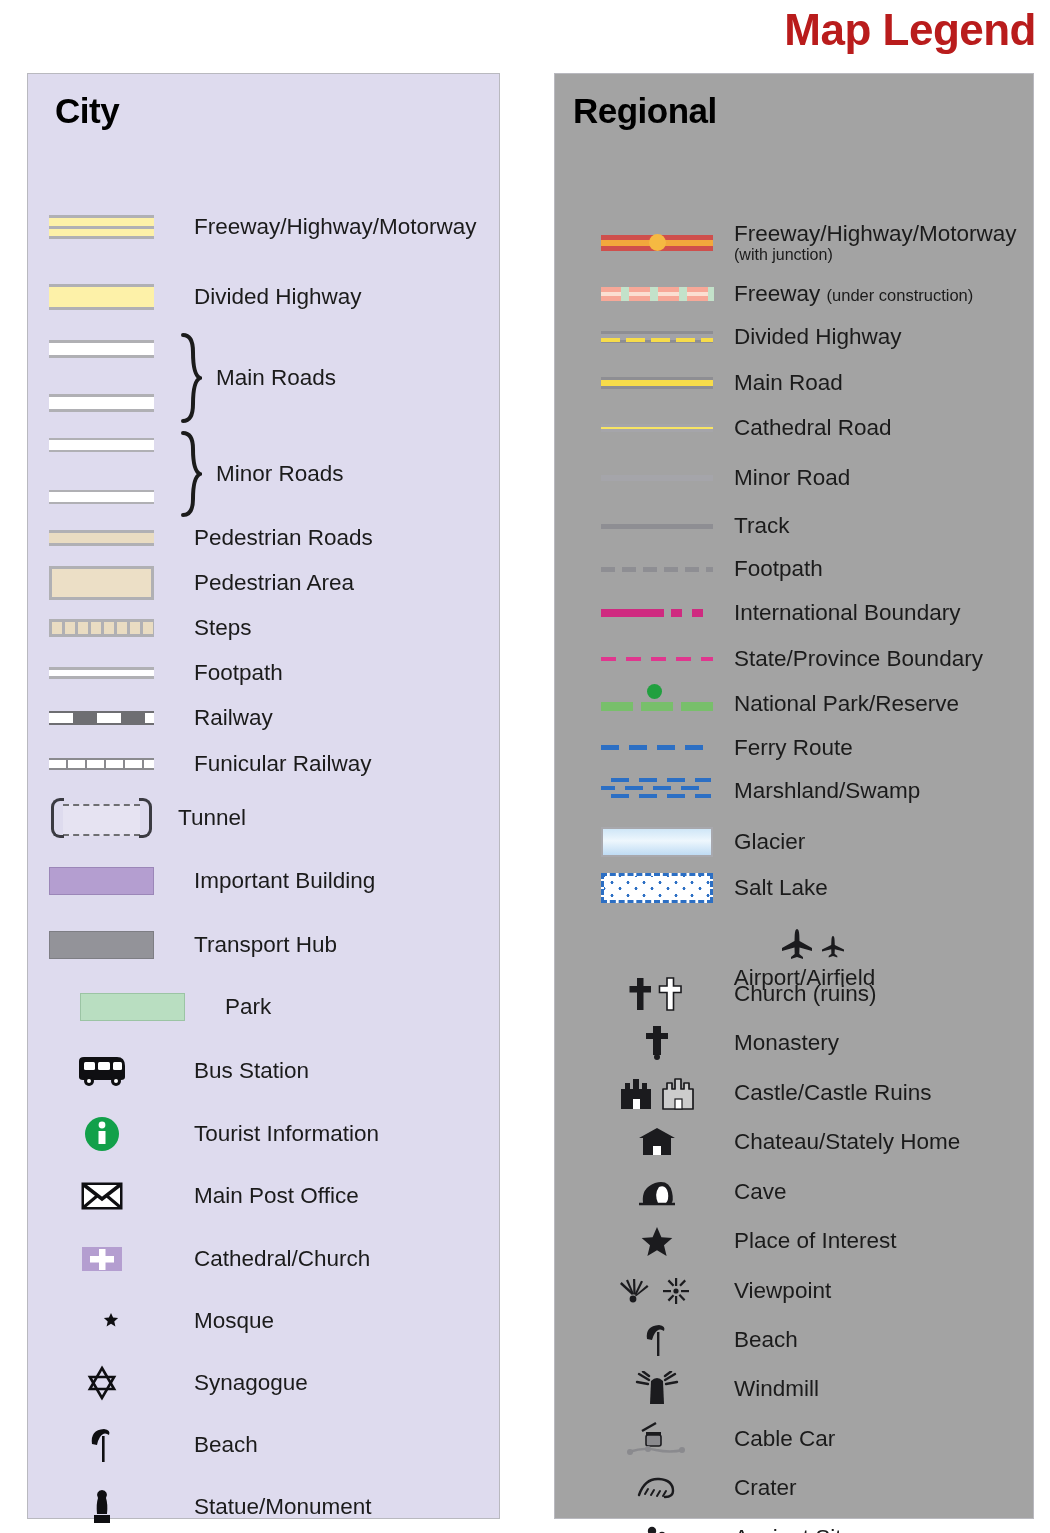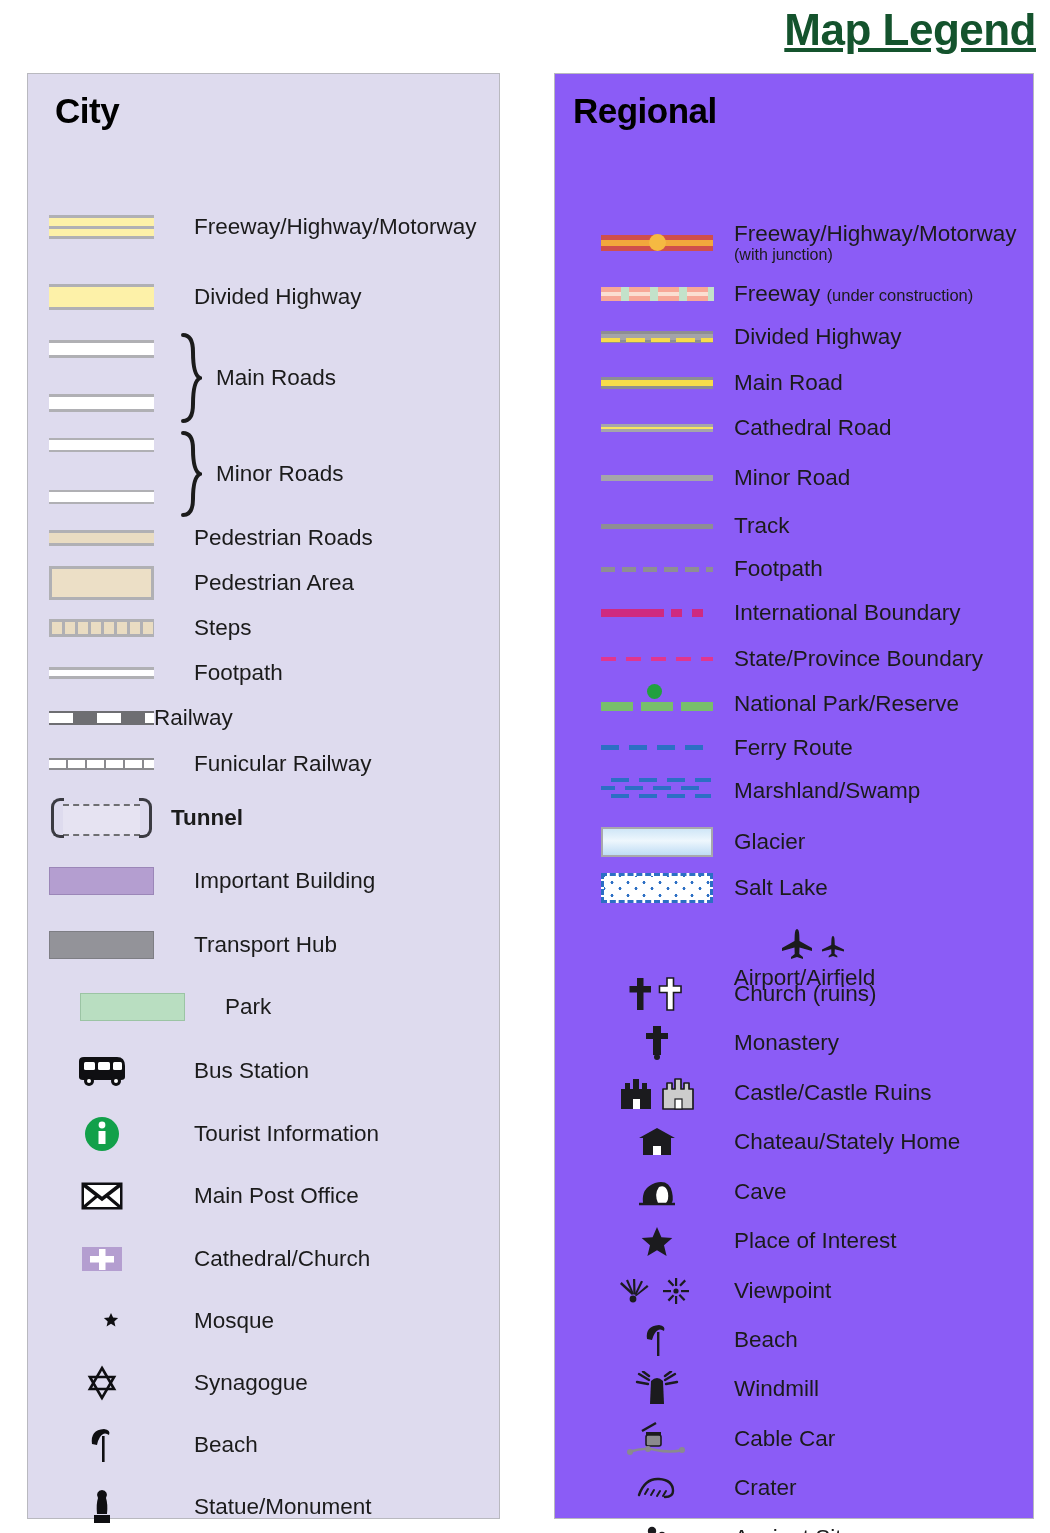--- a/index.html
+++ b/index.html
@@ -11,38 +11,37 @@
     position: relative;
     font-family: "Liberation Sans", sans-serif;
     overflow: hidden;
   }
   #title {
     position: absolute;
     right: 14px; top: 8px;
     font-size: 44px;
     font-weight: bold;
     letter-spacing: -0.5px;
-    color: #14532d;
+    color: #b91c1c;
     line-height: 1;
-    text-decoration: underline;
   }
   .panel {
     position: absolute;
     box-sizing: border-box;
     border: 1px solid #b9b9bf;
   }
   #panel-city {
     left: 27px; top: 73px;
     width: 473px; height: 1446px;
     background: #dedbee;
   }
   #panel-regional {
     left: 554px; top: 73px;
     width: 480px; height: 1446px;
-    background: #8b5cf6;
+    background: #a3a3a3;
   }
   .panel-title {
     position: absolute;
     font-size: 35px;
     font-weight: bold;
     color: #000;
     letter-spacing: -0.5px;
   }
   #panel-city .panel-title { left: 27px; top: 17px; }
   #panel-regional .panel-title { left: 18px; top: 17px; }
@@ -389,41 +388,41 @@
     </div>
     <div class="label" style="margin-left:40px;">Footpath</div>
   </div>
 
   <div class="row" style="top:627px;">
     <div class="sym" style="margin-left:21px;">
       <div class="c-sym">
           <div class="bar railway-city"></div>
         </div>
     </div>
-    <div class="label" style="">Railway</div>
+    <div class="label" style="margin-left:40px;">Railway</div>
   </div>
 
   <div class="row" style="top:673px;">
     <div class="sym" style="margin-left:21px;">
       <div class="c-sym">
           <div class="bar funicular"></div>
         </div>
     </div>
     <div class="label" style="margin-left:40px;">Funicular Railway</div>
   </div>
 
   <div class="row" style="top:722px;">
     <div class="sym" style="margin-left:21px;">
       <div class="tunnel-wrap">
         <div class="tunnel-body"></div>
         <div class="tbracket left"></div>
         <div class="tbracket right"></div>
       </div>
     </div>
-    <div class="label" style="margin-left:17px;font-weight:bold;">Tunnel</div>
+    <div class="label" style="margin-left:24px;">Tunnel</div>
   </div>
 
   <div class="row" style="top:790px;">
     <div class="sym" style="margin-left:21px;">
       <div class="c-sym">
           <div class="bar swatch-building"></div>
         </div>
     </div>
     <div class="label" style="margin-left:40px;">Important Building</div>
   </div>

